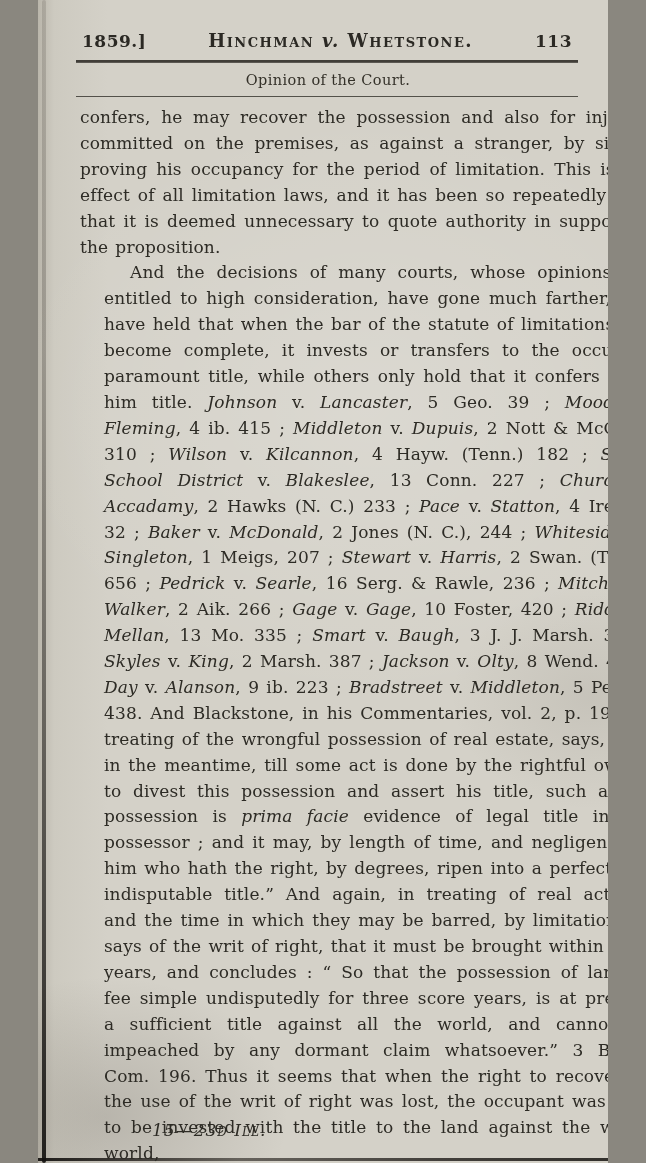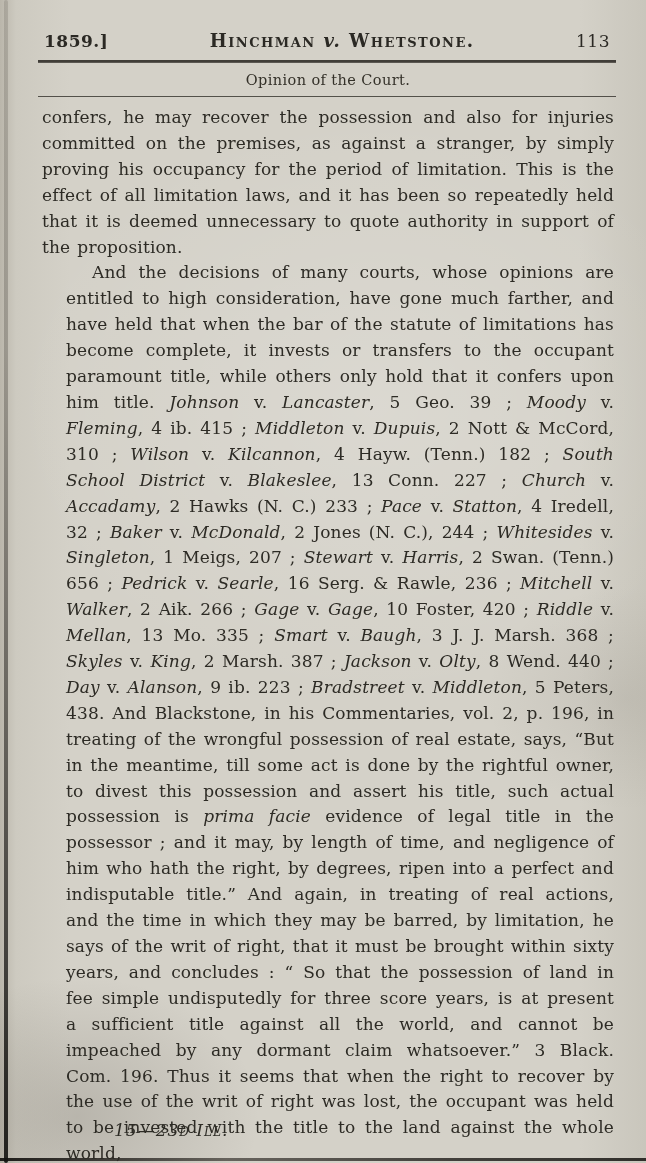--- a/index.html
+++ b/index.html
@@ -1,20 +1,20 @@
 <!DOCTYPE html>
 <html><head>
 <meta charset="utf-8">
 <style>
   * { box-sizing: border-box; }
   html, body { margin: 0; padding: 0; background: #8a877f; }
 
   .page {
     position: relative;
-    width: 646px;
+    width: 570px;
     height: 1163px;
     margin: 0 auto;
     overflow: hidden;
     color: #2b2924;
     font-family: "DejaVu Serif", "Liberation Serif", serif;
     background:
       radial-gradient(ellipse 520px 420px at 58% 35%, rgba(255,255,255,0.16), rgba(255,255,255,0) 70%),
       radial-gradient(ellipse 260px 200px at 12% 96%, rgba(60,54,46,0.18), rgba(60,54,46,0) 70%),
       radial-gradient(ellipse 200px 160px at 97% 60%, rgba(80,74,64,0.10), rgba(80,74,64,0) 70%),
       linear-gradient(to right, #bab6ab 0px, #cdcac0 16px, #d4d1c8 70px, #d4d1c8 580px, #c9c6bc 646px);
@@ -34,21 +34,21 @@
       rgba(18,16,14,0.92), rgba(45,41,36,0.65) 35%,
       rgba(30,27,24,0.8) 70%, rgba(22,20,17,0.85));
   }
 
   .header {
     position: absolute; top: 30px; left: 44px; right: 36px;
     display: flex; justify-content: space-between; align-items: baseline;
   }
   .hdr-year { font-size: 17px; font-weight: 700; letter-spacing: 0.5px; }
   .hdr-title { font-size: 18px; letter-spacing: 1.5px; font-weight: bold; }
-  .hdr-page { font-size: 17px; font-weight: 400; letter-spacing: 0.5px; }
+  .hdr-page { font-size: 17px; font-weight: 700; letter-spacing: 0.5px; }
 
   .sc { font-variant: small-caps; }
   .it { font-style: italic; font-variant: normal; }
 
   .double-rule {
     position: absolute; top: 60px; left: 38px; right: 30px; height: 3px;
     border-top: 2px solid rgba(40,37,32,0.85);
     border-bottom: 1.5px solid rgba(40,37,32,0.7);
   }
 

